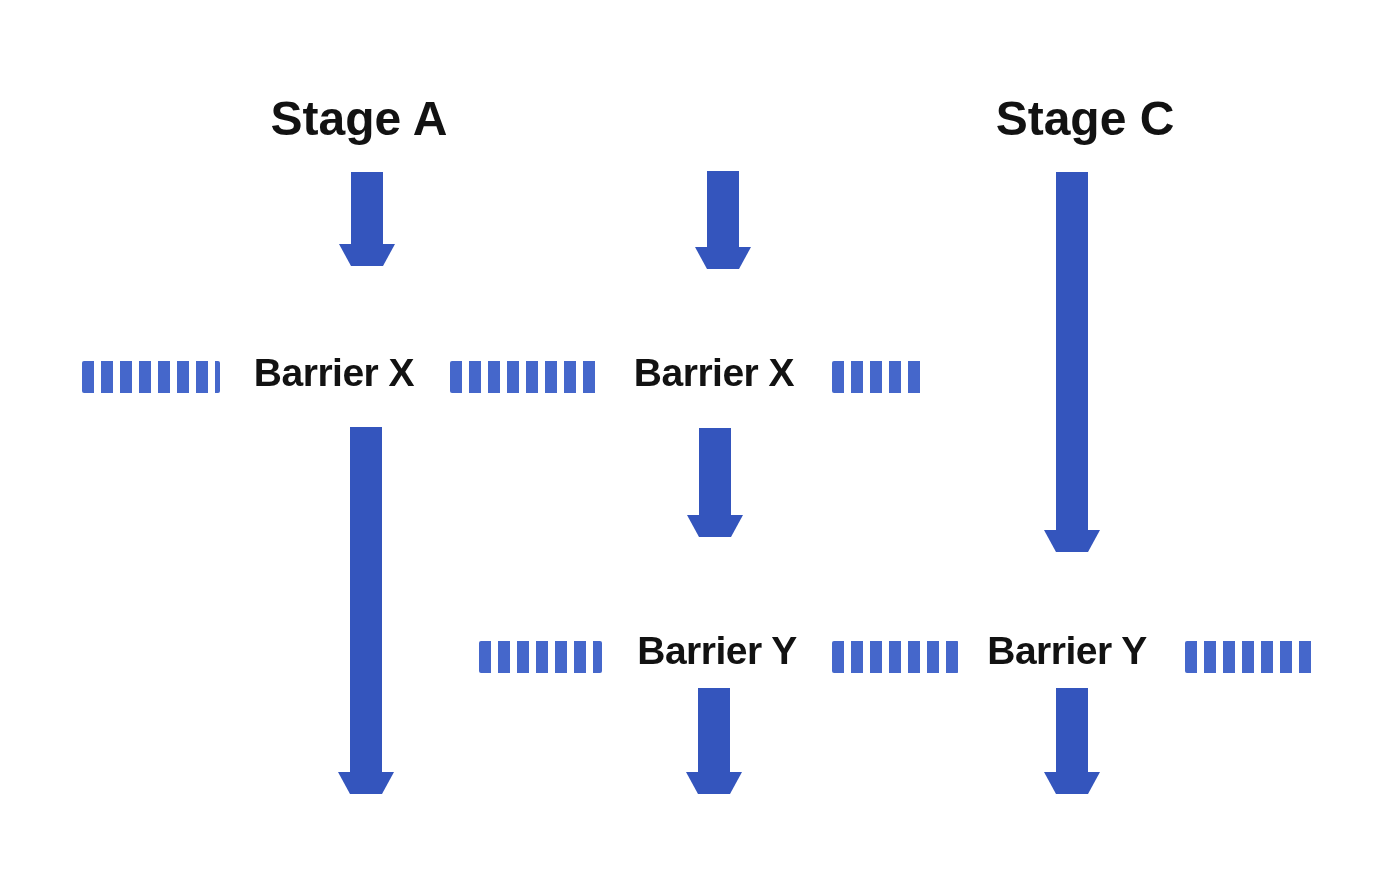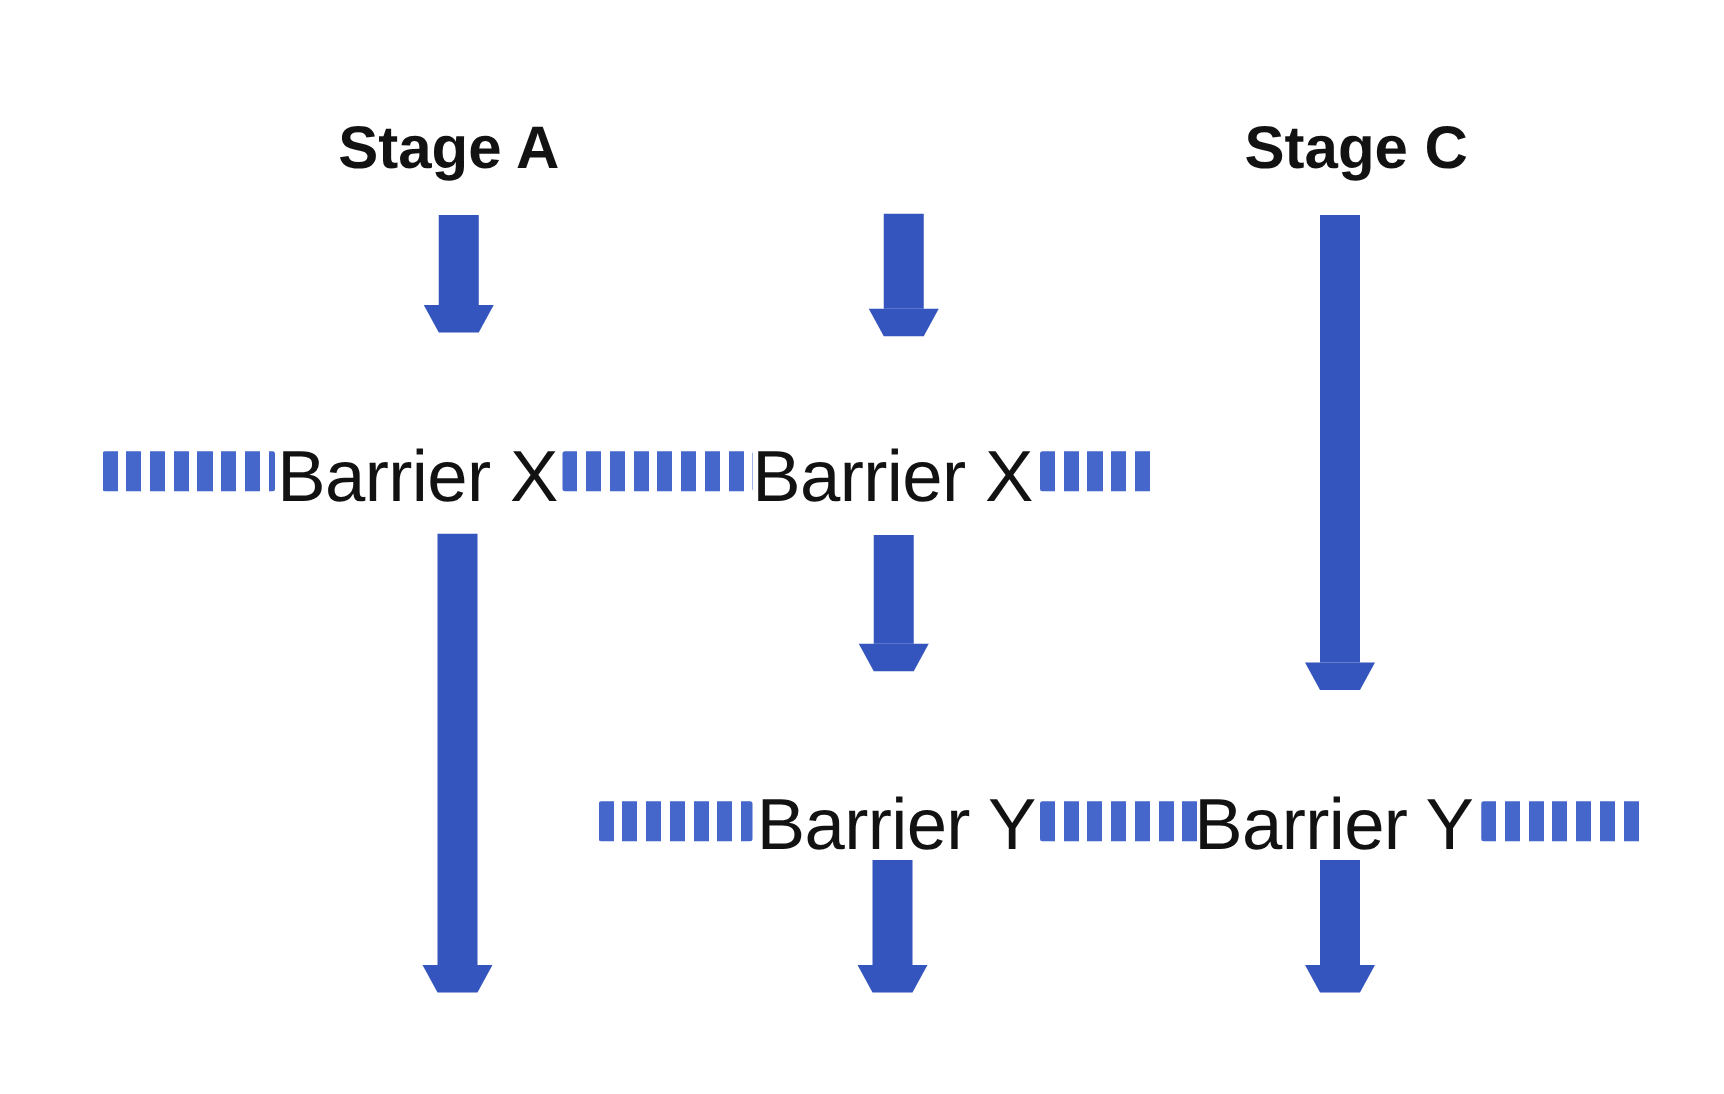--- a/index.html
+++ b/index.html
@@ -23,22 +23,22 @@
     transform: translateX(-50%);
     font-size: 48px;
     font-weight: 700;
     line-height: 1.1;
     color: var(--text-black);
     white-space: nowrap;
   }
   .barrier-label {
     position: absolute;
     transform: translateX(-50%);
-    font-size: 58px;
-    font-weight: 400;
+    font-size: 39px;
+    font-weight: 700;
     letter-spacing: -0.5px;
     line-height: 1;
     color: var(--text-black);
     white-space: nowrap;
   }
   .varrow {
     position: absolute;
     width: 24px;
     display: flex;
     flex-direction: column;

